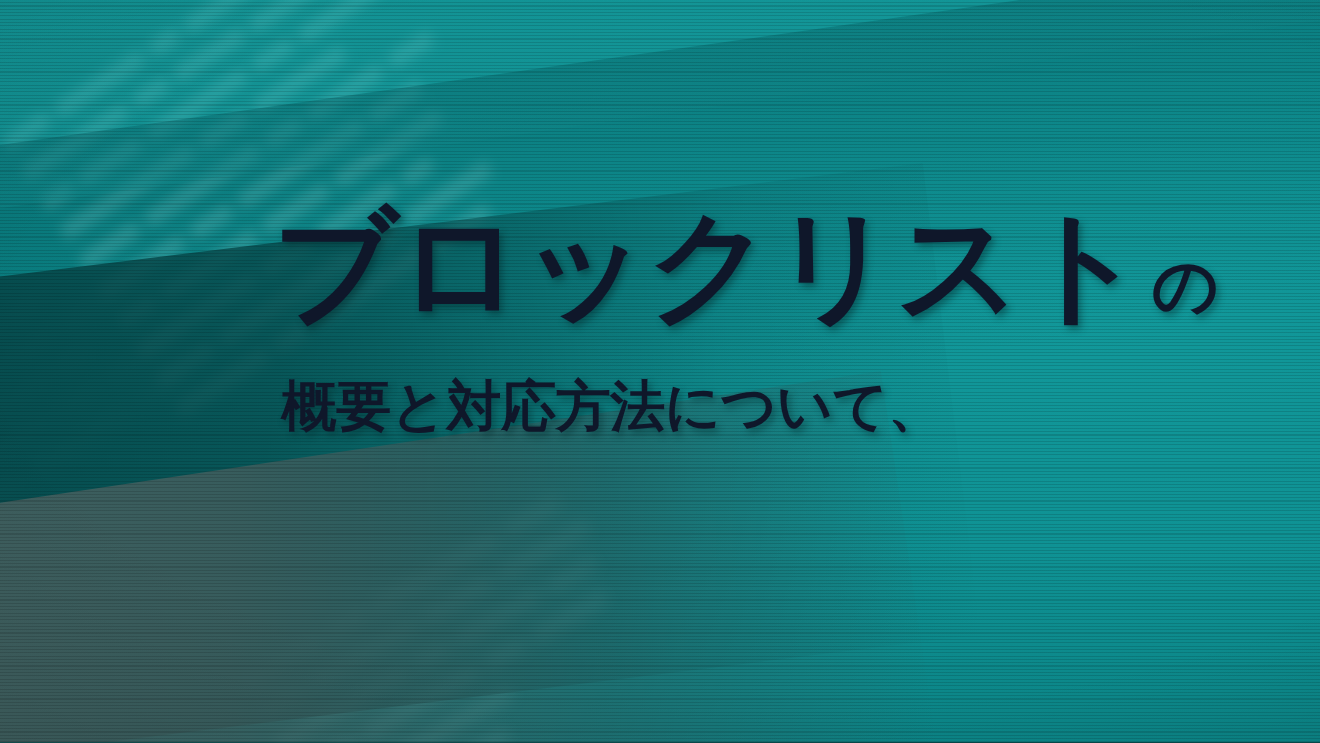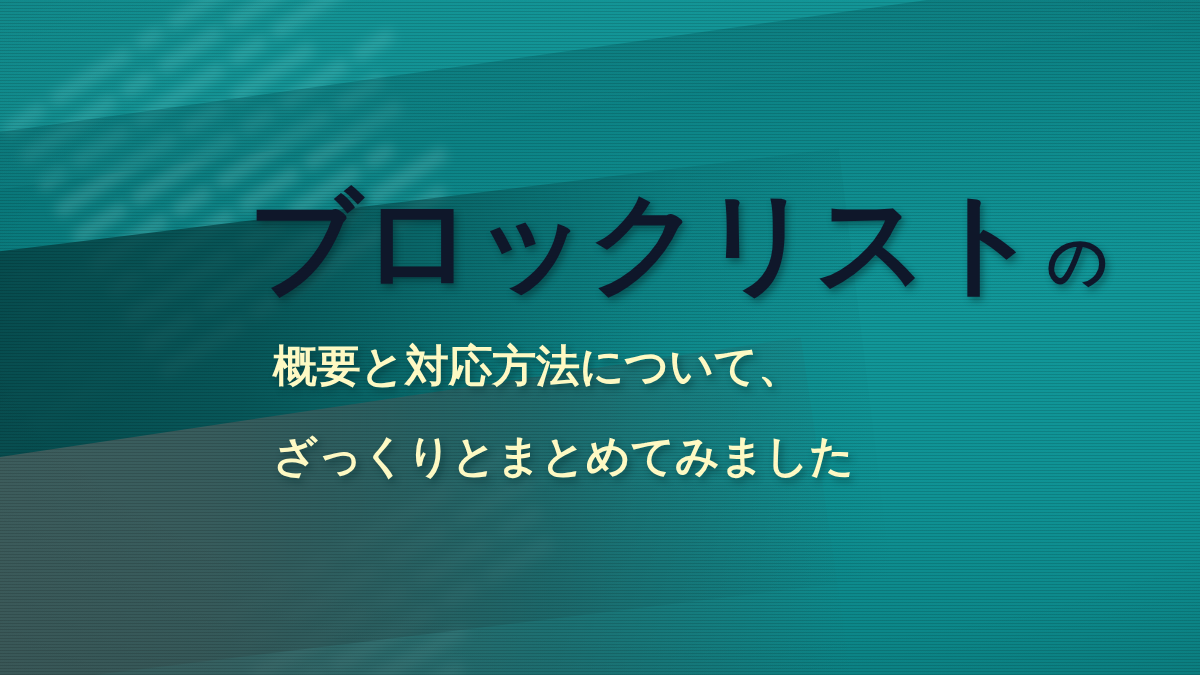--- a/index.html
+++ b/index.html
@@ -171,24 +171,24 @@
 
   .headline .suffix {
     font-size: 60px;
     font-weight: 900;
     margin-left: 6px;
     vertical-align: baseline;
   }
 
   .subline {
     position: absolute;
-    left: 273px;
-    color: #fef9c3;
+    left: 256px;
+    color: #0f172a;
     white-space: nowrap;
-    font-size: 44px;
+    font-size: 50px;
     font-weight: 800;
     line-height: 1;
     letter-spacing: -0.008em;
     text-shadow: 3px 4px 7px rgba(0, 40, 42, 0.45);
   }
 
   .subline-1 { top: 344px; }
   .subline-2 { top: 434px; }
 </style>
 </head>
@@ -340,16 +340,15 @@
   <div class="bg-gray-slab"></div>
 
   <div class="scanlines"></div>
   <div class="vignette"></div>
 
   <div class="text-wrap">
     <div class="headline">
       <span class="big">ブロックリスト</span><span class="suffix">の</span>
     </div>
     <div class="subline subline-1">概要と対応方法について、</div>
-    <div class="subline subline-2">ざっくりとまとめてみました</div>
   </div>
 
 </div>
 
 </body></html>

